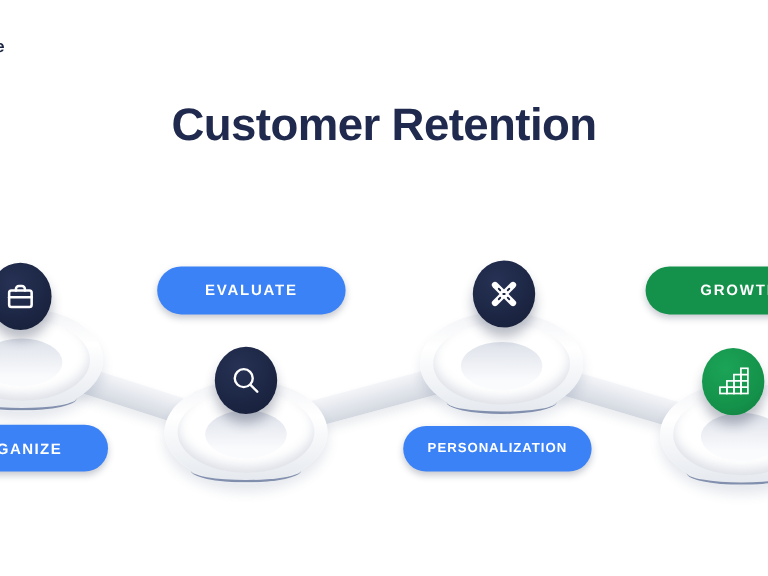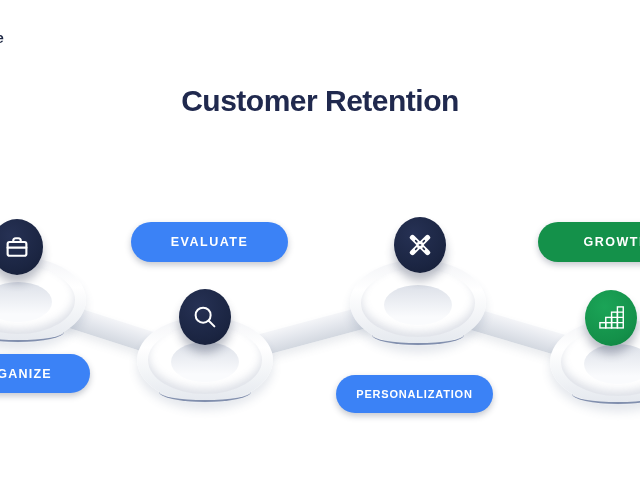--- a/index.html
+++ b/index.html
@@ -7,21 +7,21 @@
     position:relative;width:640px;height:480px;overflow:hidden;
     background:#ffffff;font-family:"Liberation Sans",sans-serif;
   }
   
   .logo-fragment{
     position:absolute;left:-4px;top:30px;font-size:14px;font-weight:bold;
     color:#1b2542;letter-spacing:0;
   }
   .page-title{
     position:absolute;left:0;right:0;top:84px;text-align:center;
-    font-size:30px;font-weight:bold;color:#20294e;letter-spacing:-0.5px;
+    font-size:38px;font-weight:bold;color:#20294e;letter-spacing:-0.5px;
   }
   
   .connector{
     position:absolute;height:22px;margin-top:-11px;border-radius:4px;z-index:1;
     background:linear-gradient(180deg,#f4f5f8 0%,#e5e8ee 45%,#d3d8e0 100%);
     box-shadow:0 5px 8px rgba(80,95,120,.12);
     transform-origin:0 50%;
   }
   .c1{left:18px;top:300px;width:197px;transform:rotate(17.8deg);}
   .c2{left:205px;top:360px;width:221px;transform:rotate(-15deg);}
@@ -65,21 +65,21 @@
   
   .pill{
     position:absolute;z-index:5;border-radius:20px;color:#ffffff;
     display:flex;align-items:center;justify-content:center;
     font-weight:bold;box-shadow:0 3px 6px rgba(25,35,65,.25);
   }
   .pill.navy{background:#3b82f6;}
   .pill.green{background:#14914a;}
   .pill-organize{left:-62px;top:354px;width:152px;height:39px;font-size:12.5px;letter-spacing:1.2px;}
   .pill-evaluate{left:131px;top:222px;width:157px;height:40px;font-size:12.5px;letter-spacing:1.5px;}
-  .pill-personalization{left:336px;top:355px;width:157px;height:38px;font-size:11px;letter-spacing:0.8px;margin-top:20px;}
+  .pill-personalization{left:336px;top:355px;width:157px;height:38px;font-size:11px;letter-spacing:0.8px;}
   .pill-growth{left:538px;top:222px;width:157px;height:40px;font-size:12.5px;letter-spacing:1.5px;}
 </style>
 </head>
 <body>
 
 <div class="stage">
 
   <span class="logo-fragment">e</span>
 
   <div class="page-title">Customer Retention</div>

